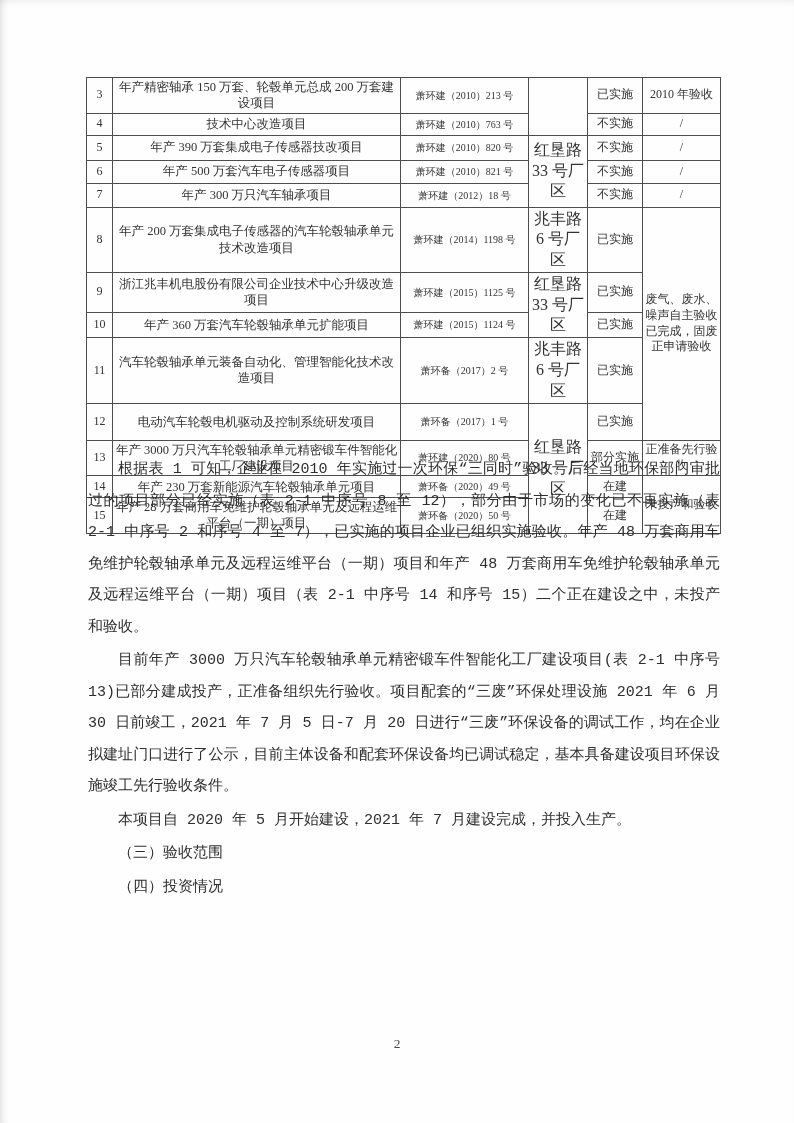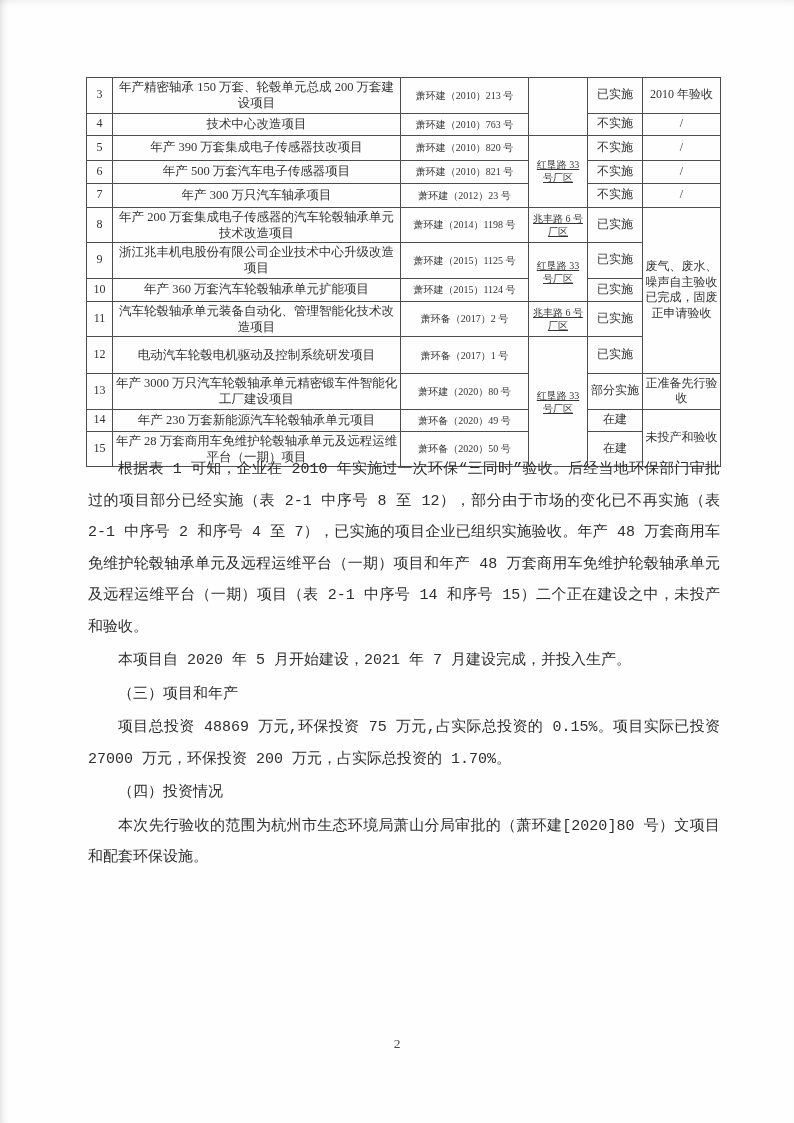--- a/index.html
+++ b/index.html
@@ -31,21 +31,21 @@
   table.doc-table td {
     border: 1px solid #4d4d4d;
     text-align: center;
     vertical-align: middle;
     padding: 1px 2px;
     line-height: 1.3;
     overflow: hidden;
   }
   td.cell-no   { font-size: 12px; }
   td.cell-doc  { font-size: 10px; white-space: nowrap; }
-  td.cell-loc  { font-size: 10px; text-decoration: underline; }
+  td.cell-loc  { font-size: 16px; }
   td.cell-stat { font-size: 12px; }
   td.cell-acc  { font-size: 12px; margin-left: 36px; }
   
   .body-text {
     position: absolute;
     left: 86px; top: 452px;
     width: 636px;
     font-size: 15px;
     line-height: 31.5px;
     text-align: justify;
@@ -108,21 +108,21 @@
         <tr style="height:23px">
           <td class="cell-no">6</td>
           <td class="cell-proj">年产 500 万套汽车电子传感器项目</td>
           <td class="cell-doc">萧环建（2010）821 号</td>
           <td class="cell-stat">不实施</td>
           <td class="cell-acc">/</td>
         </tr>
         <tr style="height:24px">
           <td class="cell-no">7</td>
           <td class="cell-proj">年产 300 万只汽车轴承项目</td>
-          <td class="cell-doc">萧环建（2012）23 号</td>
+          <td class="cell-doc">萧环建（2012）18 号</td>
           <td class="cell-stat">不实施</td>
           <td class="cell-acc">/</td>
         </tr>
         <tr style="height:34px">
           <td class="cell-no">8</td>
           <td class="cell-proj">年产 200 万套集成电子传感器的汽车轮毂轴承单元技术改造项目</td>
           <td class="cell-doc">萧环建（2014）1198 号</td>
           <td class="cell-loc">兆丰路 6 号厂区</td>
           <td class="cell-stat">已实施</td>
           <td class="cell-acc" rowspan="5">废气、废水、噪声自主验收已完成，固废正申请验收</td>
@@ -173,22 +173,21 @@
           <td class="cell-proj">年产 28 万套商用车免维护轮毂轴承单元及远程运维平台（一期）项目</td>
           <td class="cell-doc">萧环备（2020）50 号</td>
           <td class="cell-stat">在建</td>
         </tr>
       </tbody>
     </table>
   </div>
 
   <div class="body-text">
     <p>根据表 1 可知，企业在 2010 年实施过一次环保“三同时”验收。后经当地环保部门审批过的项目部分已经实施（表 2-1 中序号 8 至 12），部分由于市场的变化已不再实施（表 2-1 中序号 2 和序号 4 至 7），已实施的项目企业已组织实施验收。年产 48 万套商用车免维护轮毂轴承单元及远程运维平台（一期）项目和年产 48 万套商用车免维护轮毂轴承单元及远程运维平台（一期）项目（表 2-1 中序号 14 和序号 15）二个正在建设之中，未投产和验收。</p>
+    <p>目前年产 3000 万只汽车轮毂轴承单元精密锻车件智能化工厂建设项目(表 2-1 中序号 13)已部分建成投产，正准备组织先行验收。项目配套的“三废”环保处理设施 2021 年 6 月 30 日前竣工，2021 年 7 月 5 日-7 月 20 日进行“三废”环保设备的调试工作，均在企业拟建址门口进行了公示，目前主体设备和配套环保设备均已调试稳定，基本具备建设项目环保设施竣工先行验收条件。</p>
     <p>本项目自 2020 年 5 月开始建设，2021 年 7 月建设完成，并投入生产。</p>
-    <p>（三）项目和年产</p>
-    <p>项目总投资 48869 万元,环保投资 75 万元,占实际总投资的 0.15%。项目实际已投资 27000 万元，环保投资 200 万元，占实际总投资的 1.70%。</p>
+    <p>（三）验收范围</p>
     <p>（四）投资情况</p>
-    <p>本次先行验收的范围为杭州市生态环境局萧山分局审批的（萧环建[2020]80 号）文项目和配套环保设施。</p>
   </div>
 
   <div class="page-number">2</div>
 
 </div>
 
 </body></html>

